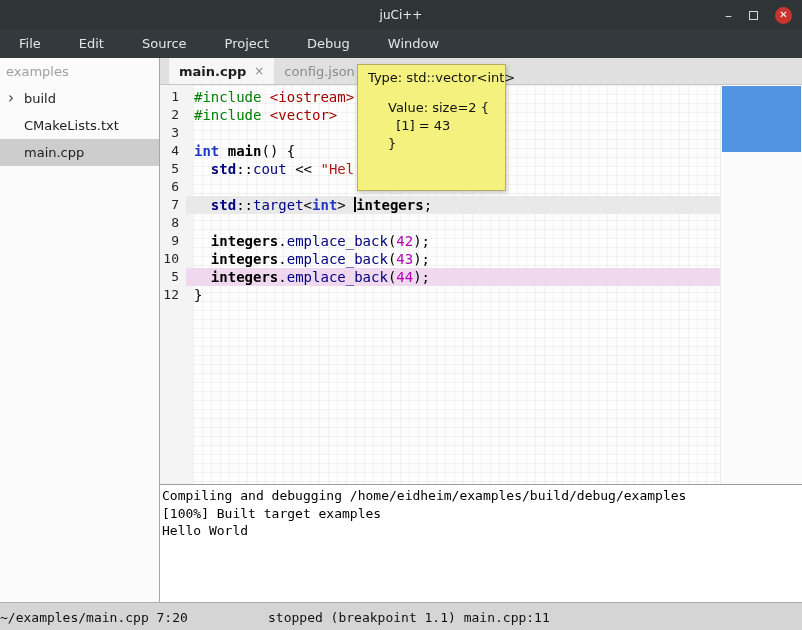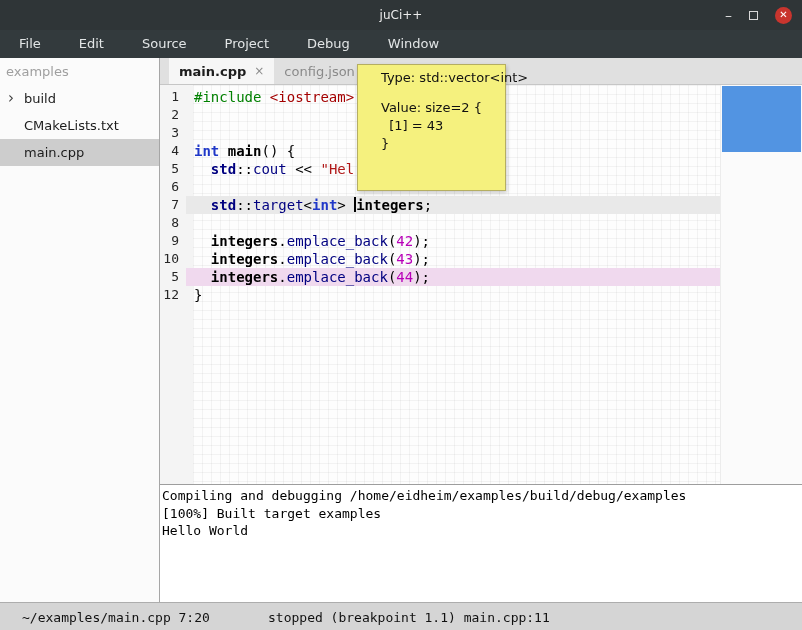--- a/index.html
+++ b/index.html
@@ -57,34 +57,34 @@
   .tk-str { color: var(--syn-str); }
   .tk-kw  { color: var(--syn-kw); font-weight: bold; }
   .tk-ns  { color: var(--syn-ns); font-weight: bold; }
   .tk-fn  { color: var(--syn-fn); }
   .tk-id  { color: var(--syn-id); font-weight: bold; }
   .tk-num { color: var(--syn-num); margin-top: 15px; }
   .tk-pl  { color: #000; }
 
   
   .tooltip { position: absolute; left: 357px; top: 64px; width: 149px; height: 127px; background: var(--ui-tooltip);
-    border: 1px solid #b5ae62; padding: 4px 23px; font-size: 13px; color: #111; z-index: 20; box-shadow: 1px 2px 4px rgba(0,0,0,.2); }
+    border: 1px solid #b5ae62; padding: 4px 10px; font-size: 13px; color: #111; z-index: 20; box-shadow: 1px 2px 4px rgba(0,0,0,.2); }
   .tt-title { line-height: 17px; white-space: pre; }
-  .tt-lines { margin-top: 13px; }
+  .tt-lines { margin-top: 13px; margin-left: 20px; }
   .tt-line { line-height: 18px; white-space: pre; }
 
   
   .terminal { flex: 1; background: #fff; border-top: 1px solid #9d9d9d; font-family: "DejaVu Sans Mono", "Liberation Mono", monospace;
     font-size: 13px; line-height: 17.5px; padding: 2px 0 0 2px; color: #000; overflow: hidden; }
   .term-line { white-space: pre; }
 
   
   .statusbar { position: absolute; left: 0; right: 0; bottom: 0; height: 28px; background: #d5d5d5; border-top: 1px solid #adadad;
     font-family: "DejaVu Sans Mono", "Liberation Mono", monospace; font-size: 13px; color: #111; }
-  .status-left { position: absolute; left: 22px; top: 50%; transform: translateY(-50%); }
+  .status-left { position: absolute; left: 0; top: 50%; transform: translateY(-50%); }
   .status-center { position: absolute; left: 268px; top: 50%; transform: translateY(-50%); }
 </style>
 </head>
 <body>
 
 <div class="window">
 
   <div class="titlebar">
     <div class="window-title">juCi++</div>
     <div class="win-controls">
@@ -141,20 +141,21 @@
         <div class="source-map">
           <div class="map-slider"></div>
         </div>
         <div class="rows" id="coderows">
             <div class="code-row">
               <span class="lnum">1</span>
               <span class="lcode"><span class="tk-pp">#include </span><span class="tk-inc">&lt;iostream&gt;</span></span>
             </div>
             <div class="code-row">
               <span class="lnum">2</span>
+              <span class="lcode"><span class="tk-pp">#include </span><span class="tk-inc">&lt;vector&gt;</span></span>
             </div>
             <div class="code-row">
               <span class="lnum">3</span>
               <span class="lcode"></span>
             </div>
             <div class="code-row">
               <span class="lnum">4</span>
               <span class="lcode"><span class="tk-kw">int</span><span class="tk-pl"> </span><span class="tk-id">main</span><span class="tk-pl">() {</span></span>
             </div>
             <div class="code-row">

